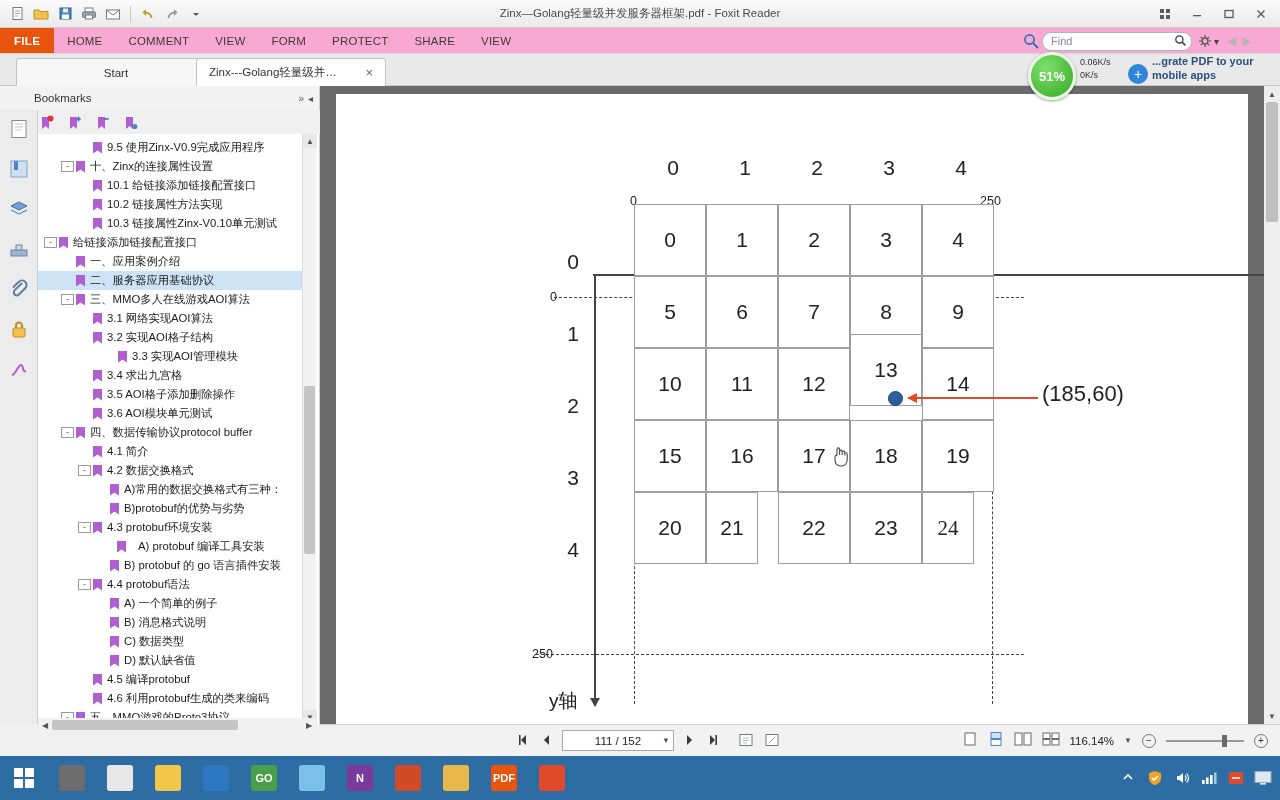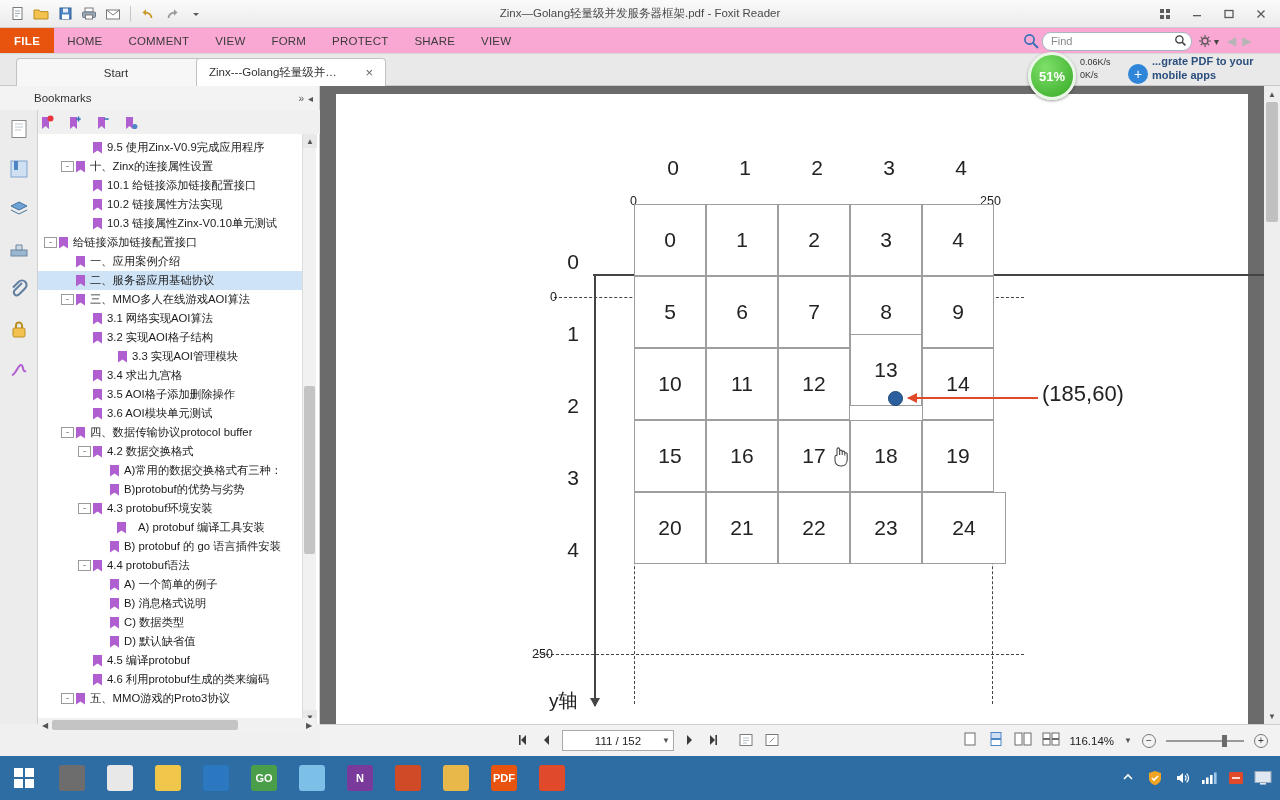--- a/index.html
+++ b/index.html
@@ -544,20 +544,25 @@
         </div>
         <div class="bmrow" style="padding-left: 40px;">
           <span class="exp"></span>
           <span class="bmk"></span>
           <span class="bmtext">3.6 AOI模块单元测试</span>
         </div>
         <div class="bmrow" style="padding-left: 23px;">
           <span class="exp box">-</span>
           <span class="bmk"></span>
           <span class="bmtext">四、数据传输协议protocol buffer</span>
+        </div>
+        <div class="bmrow" style="padding-left: 40px;">
+          <span class="exp"></span>
+          <span class="bmk"></span>
+          <span class="bmtext">4.1 简介</span>
         </div>
         <div class="bmrow" style="padding-left: 40px;">
           <span class="exp box">-</span>
           <span class="bmk"></span>
           <span class="bmtext">4.2 数据交换格式</span>
         </div>
         <div class="bmrow" style="padding-left: 57px;">
           <span class="exp"></span>
           <span class="bmk"></span>
           <span class="bmtext">A)常用的数据交换格式有三种：</span>
@@ -681,24 +686,24 @@
             <div class="cell" style="left: 370px; top: 254px; width: 72px; height: 72px;">11</div>
             <div class="cell" style="left: 442px; top: 254px; width: 72px; height: 72px;">12</div>
             <div class="cell" style="left: 514px; top: 240px; width: 72px; height: 72px;">13</div>
             <div class="cell" style="left: 586px; top: 254px; width: 72px; height: 72px;">14</div>
             <div class="cell" style="left: 298px; top: 326px; width: 72px; height: 72px;">15</div>
             <div class="cell" style="left: 370px; top: 326px; width: 72px; height: 72px;">16</div>
             <div class="cell" style="left: 442px; top: 326px; width: 72px; height: 72px;">17</div>
             <div class="cell" style="left: 514px; top: 326px; width: 72px; height: 72px;">18</div>
             <div class="cell" style="left: 586px; top: 326px; width: 72px; height: 72px;">19</div>
             <div class="cell" style="left: 298px; top: 398px; width: 72px; height: 72px;">20</div>
-            <div class="cell" style="left: 370px; top: 398px; width: 72px; height: 72px;">21</div>
+            <div class="cell" style="left: 370px; top: 398px; width: 52px; height: 72px;">21</div>
             <div class="cell" style="left: 442px; top: 398px; width: 72px; height: 72px;">22</div>
             <div class="cell" style="left: 514px; top: 398px; width: 72px; height: 72px;">23</div>
-            <div class="cell" style="left: 586px; top: 398px; width: 84px; height: 72px;">24</div>
+            <div class="cell" style="left: 586px; top: 398px; width: 52px; height: 72px; font-family: Liberation Serif, serif;">24</div>
           </div>
 
         <div class="dot"></div>
         <div class="arrow-line"></div>
         <div class="coord-lbl">(185,60)</div>
 
         <div class="cursor-hand">
           <svg width="18" height="22" viewBox="0 0 18 22">
             <path d="M5 9V3.2a1.3 1.3 0 012.6 0V9V5.4a1.3 1.3 0 012.6 0V9V6.4a1.3 1.3 0 012.6 0V9.4V8a1.2 1.2 0 012.4 0v5.6c0 3.6-2.2 6.4-5.6 6.4H8.4C5.4 20 3 17.6 3 14.4V10.8c0-1 .8-1.6 1.6-1.3z" fill="#fff" stroke="#4a4a4a" stroke-width="1.1"></path>
           </svg>

